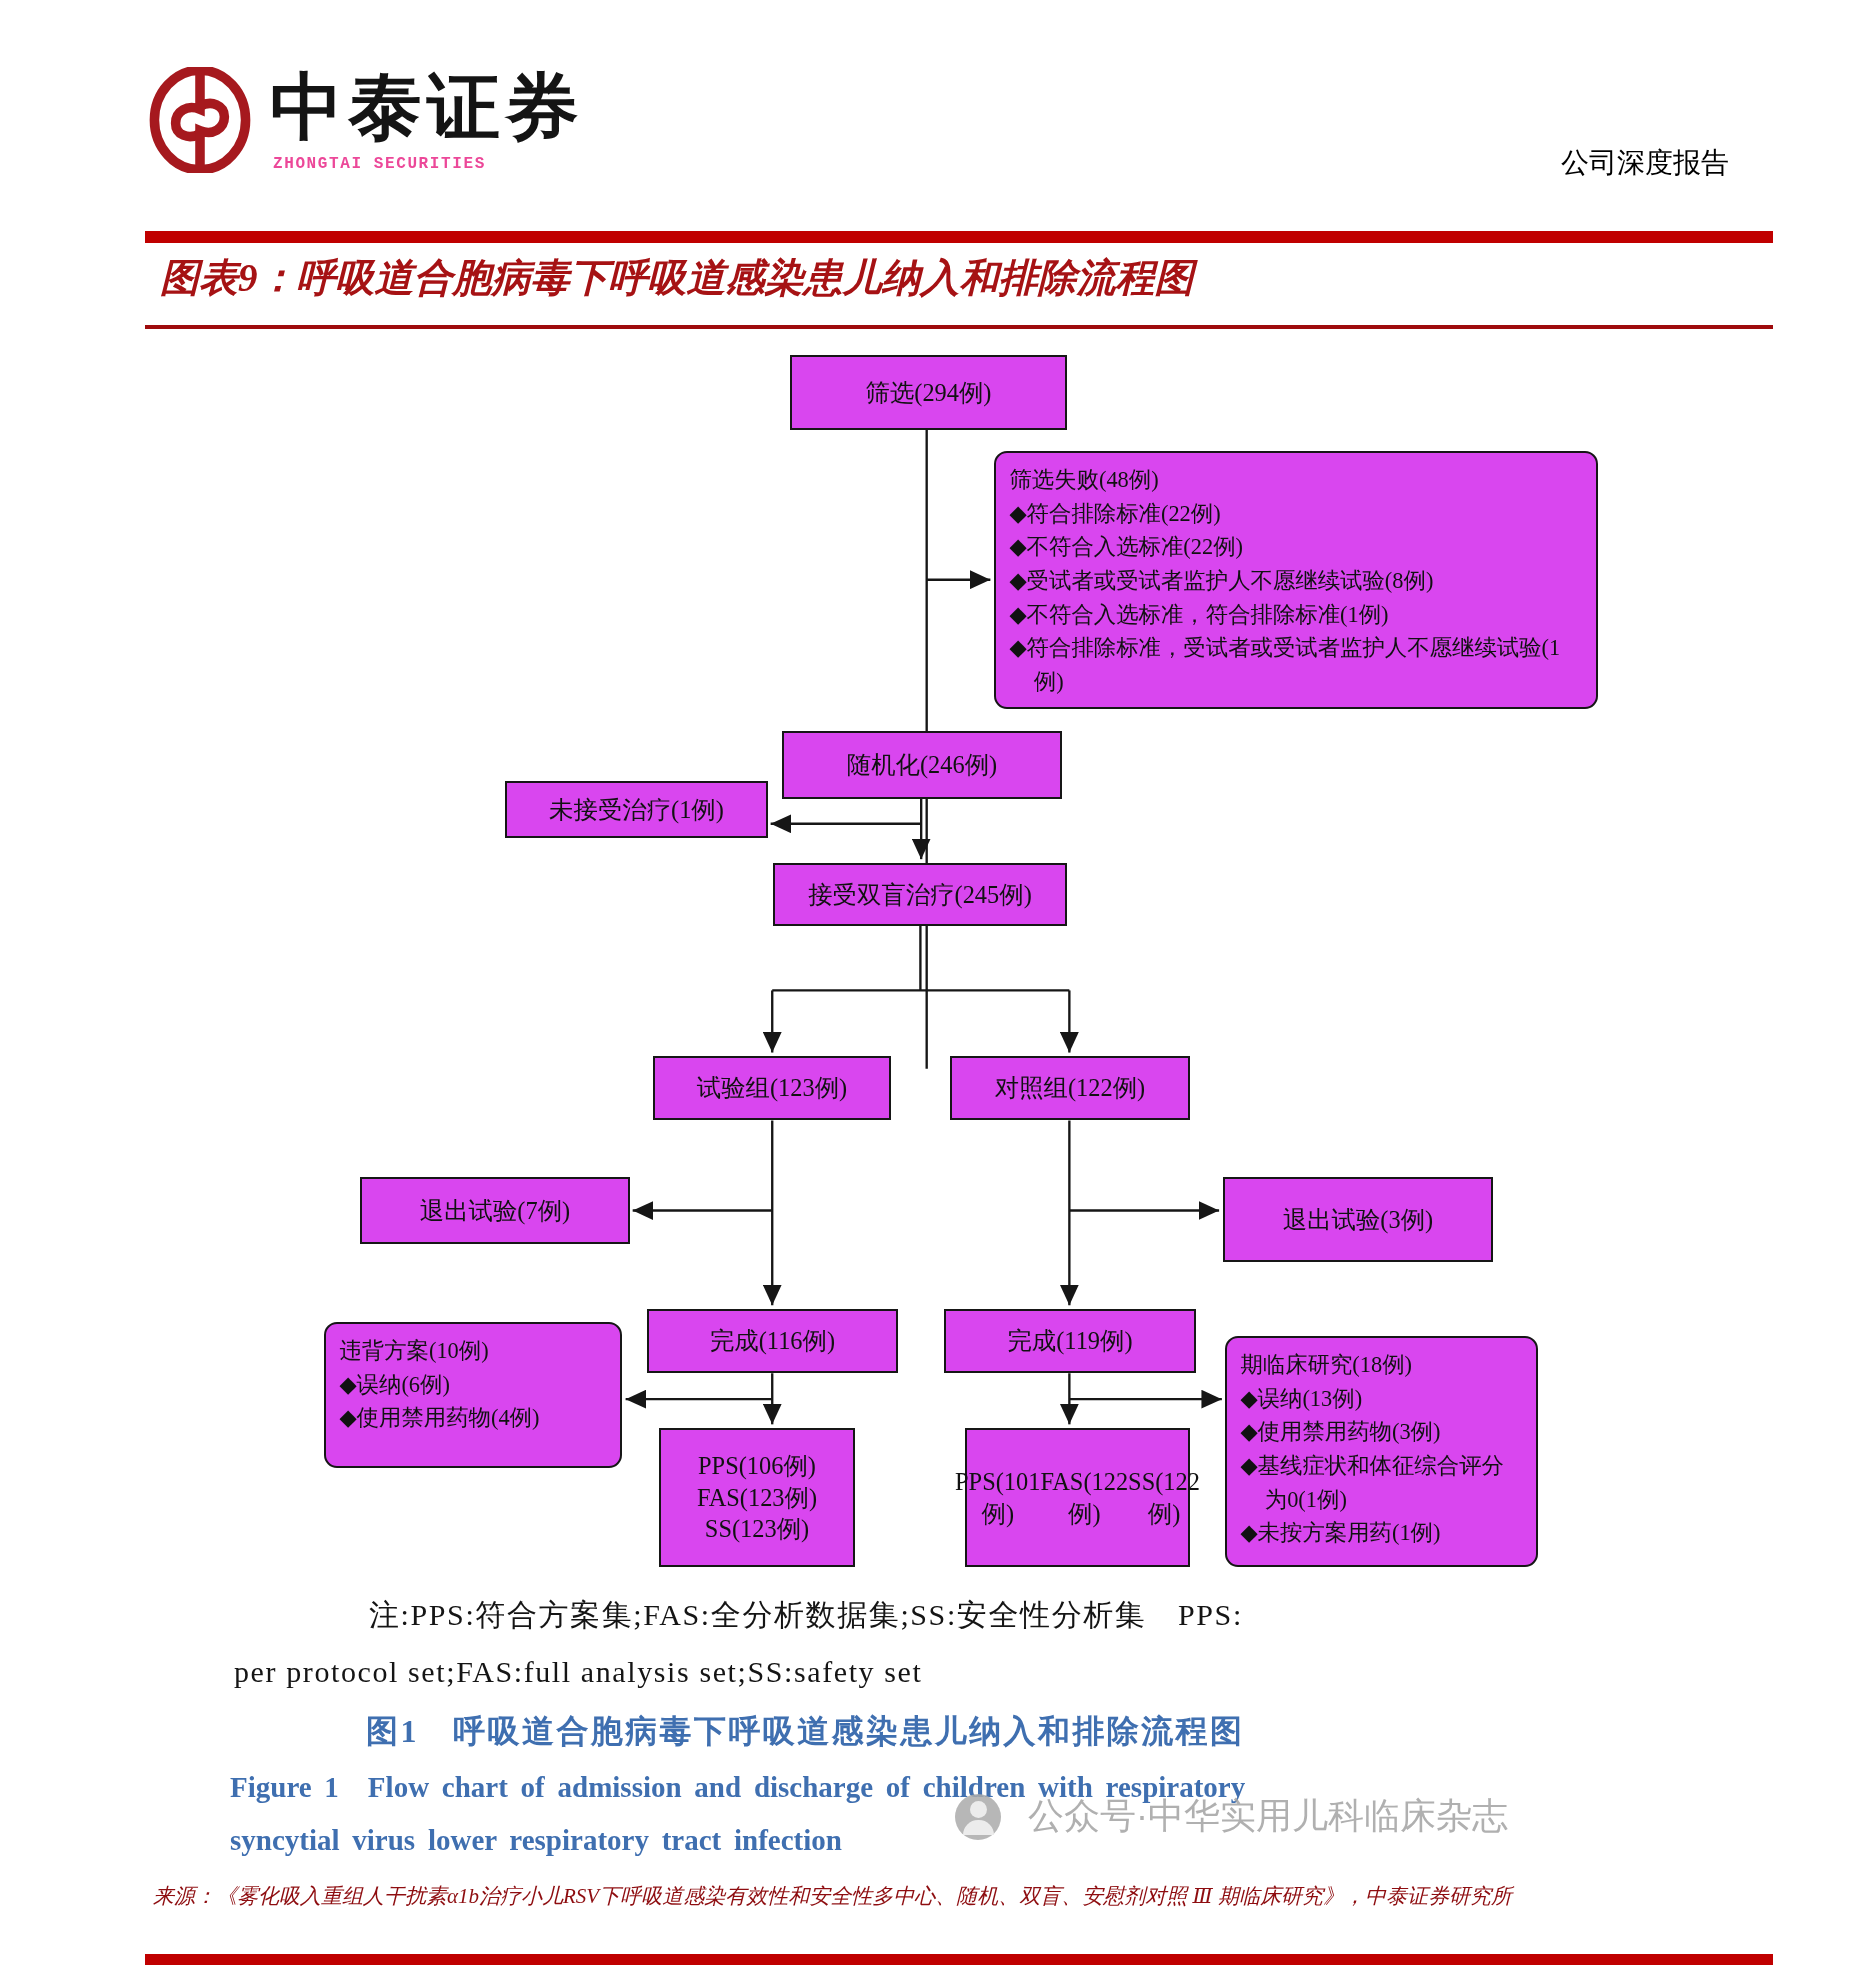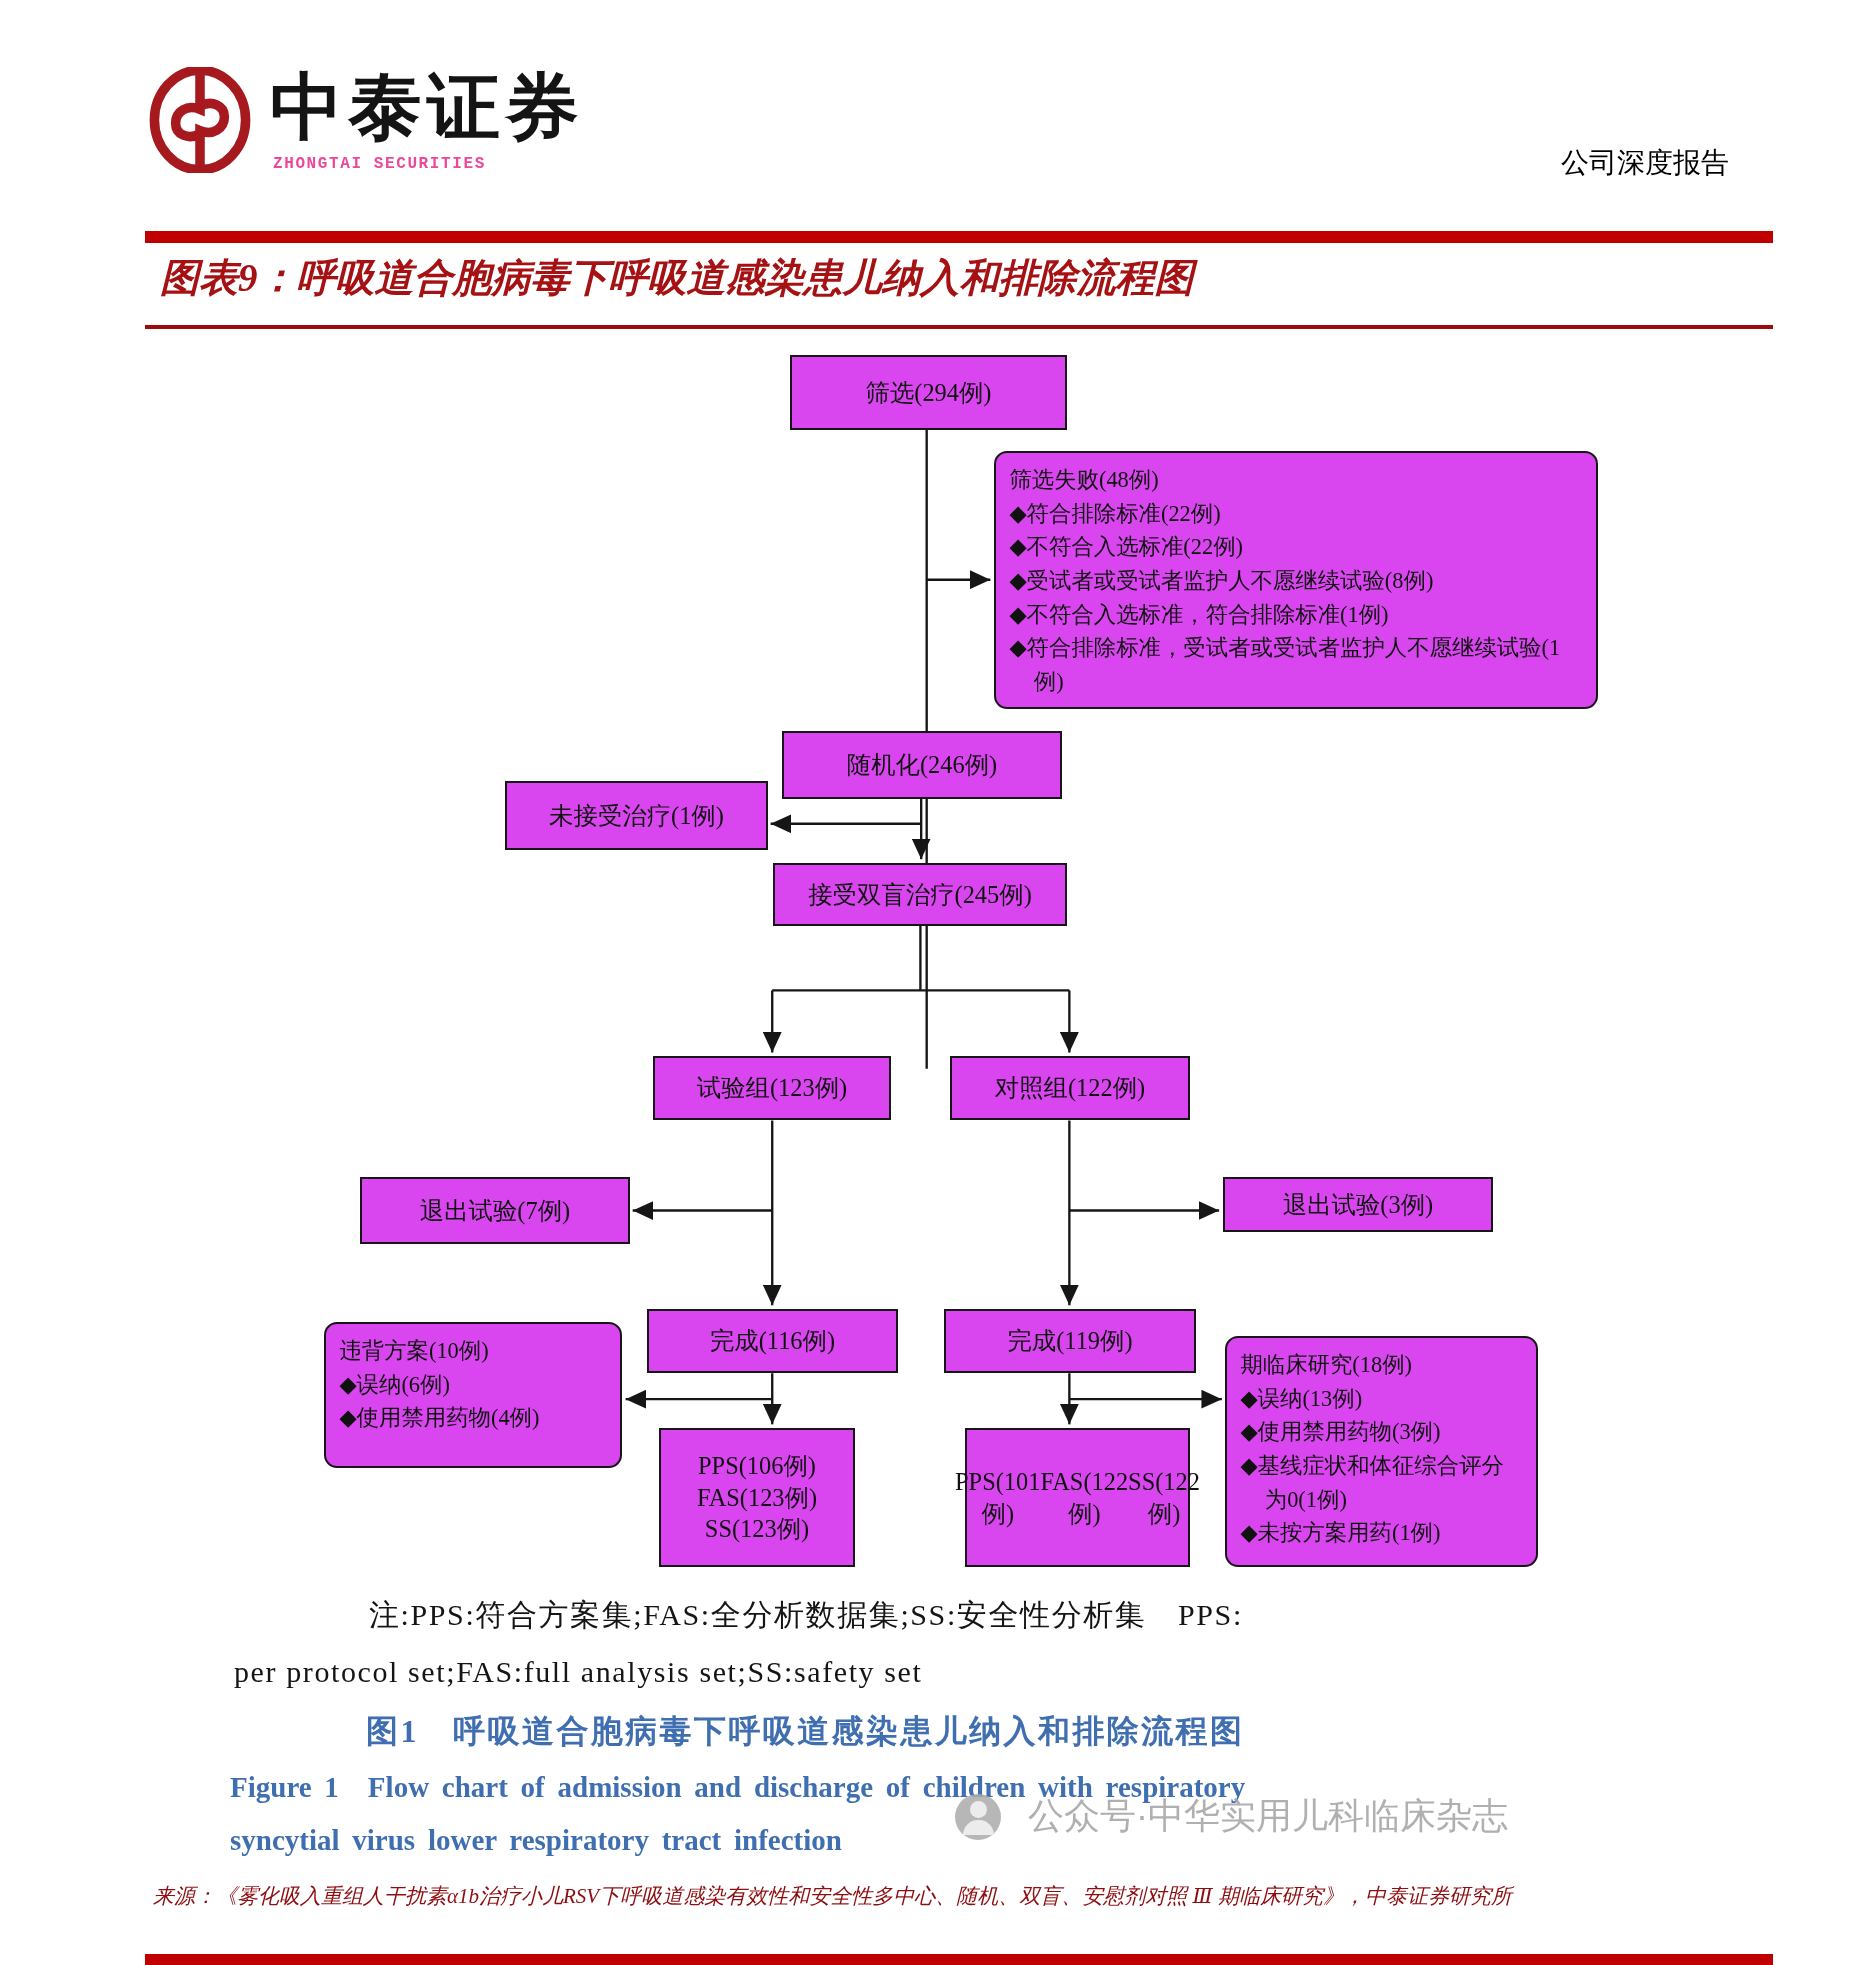--- a/index.html
+++ b/index.html
@@ -92,41 +92,41 @@
     <div class="it">◆不符合入选标准(22例)</div>
     <div class="it">◆受试者或受试者监护人不愿继续试验(8例)</div>
     <div class="it">◆不符合入选标准，符合排除标准(1例)</div>
     <div class="it">◆符合排除标准，受试者或受试者监护人不愿继续试验(1例)</div>
   </div>
 
   <div class="fc-box" style="left:782px;top:731px;width:280px;height:68px">
     <span>随机化(246例)</span>
   </div>
 
-  <div class="fc-box" style="left:505px;top:781px;width:263px;height:69px">
+  <div class="fc-box" style="left:505px;top:781px;width:263px;height:57px">
     <span>未接受治疗(1例)</span>
   </div>
 
   <div class="fc-box" style="left:773px;top:863px;width:294px;height:63px">
     <span>接受双盲治疗(245例)</span>
   </div>
 
   <div class="fc-box" style="left:653px;top:1056px;width:238px;height:64px">
     <span>试验组(123例)</span>
   </div>
 
   <div class="fc-box" style="left:950px;top:1056px;width:240px;height:64px">
     <span>对照组(122例)</span>
   </div>
 
   <div class="fc-box" style="left:360px;top:1177px;width:270px;height:67px">
     <span>退出试验(7例)</span>
   </div>
 
-  <div class="fc-box" style="left:1223px;top:1177px;width:270px;height:55px">
+  <div class="fc-box" style="left:1223px;top:1177px;width:270px;height:85px">
     <span>退出试验(3例)</span>
   </div>
 
   <div class="fc-box" style="left:647px;top:1309px;width:251px;height:64px">
     <span>完成(116例)</span>
   </div>
 
   <div class="fc-box" style="left:944px;top:1309px;width:252px;height:64px">
     <span>完成(119例)</span>
   </div>

